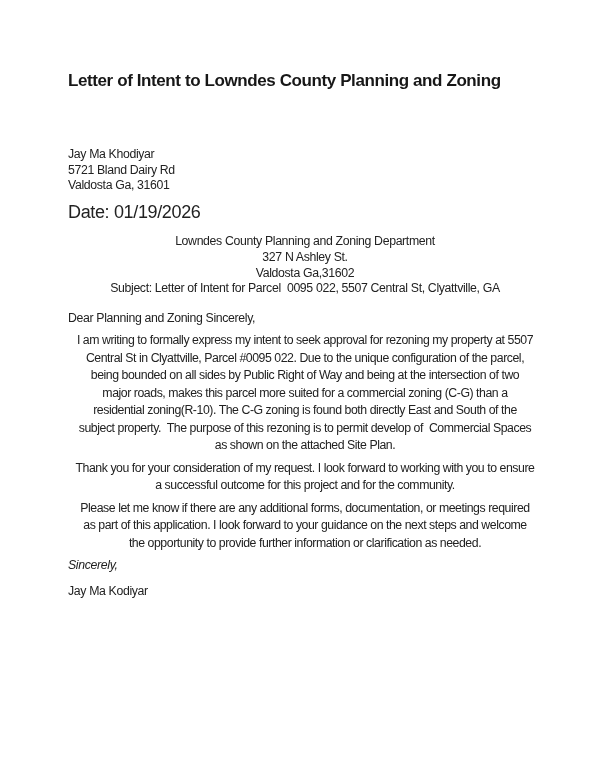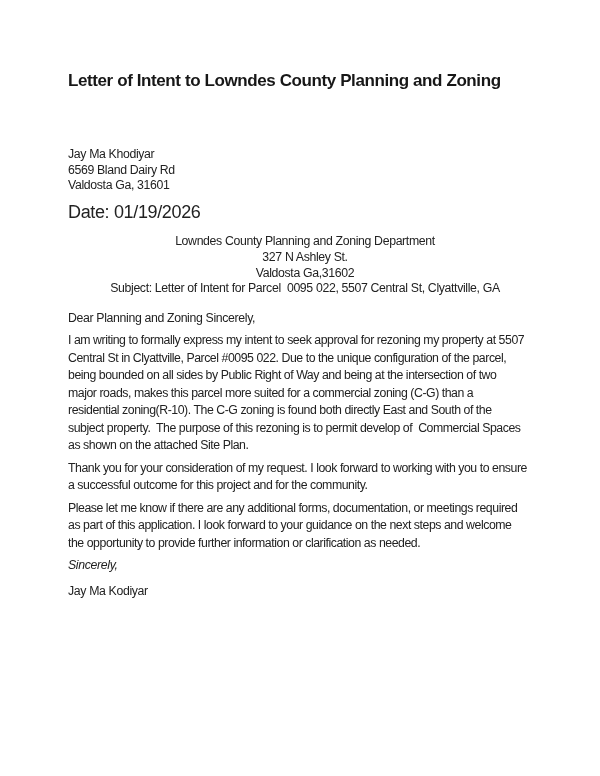--- a/index.html
+++ b/index.html
@@ -42,21 +42,21 @@
     margin-bottom: 14px;
   }
   .recipient-block { margin-bottom: 13px; text-align: center; }
   .salutation {
     font-size: 12.3px;
     line-height: 17.5px;
     letter-spacing: -0.35px;
     white-space: pre;
     margin-bottom: 5px;
   }
-  .para { margin: 0 0 5px 0; }
+  .para { margin: 0 0 5px 0; text-align: center; }
   .line {
     font-size: 12.3px;
     line-height: 17.5px;
     letter-spacing: -0.45px;
     white-space: pre;
   }
   .closing {
     font-size: 12.3px;
     line-height: 17.5px;
     letter-spacing: -0.35px;
@@ -73,21 +73,21 @@
 </style>
 </head>
 <body>
 
 <div class="page">
 
   <h1 class="title">Letter of Intent to Lowndes County Planning and Zoning</h1>
 
   <div class="sender-block">
     <div class="addr-line">Jay Ma Khodiyar</div>
-    <div class="addr-line">6569 Bland Dairy Rd</div>
+    <div class="addr-line">5721 Bland Dairy Rd</div>
     <div class="addr-line">Valdosta Ga, 31601</div>
   </div>
 
   <div class="date-line">Date: 01/19/2026</div>
 
   <div class="recipient-block">
     <div class="addr-line">Lowndes County Planning and Zoning Department</div>
     <div class="addr-line">327 N Ashley St.</div>
     <div class="addr-line">Valdosta Ga,31602</div>
     <div class="addr-line">Subject: Letter of Intent for Parcel  0095 022, 5507 Central St, Clyattville, GA</div>

